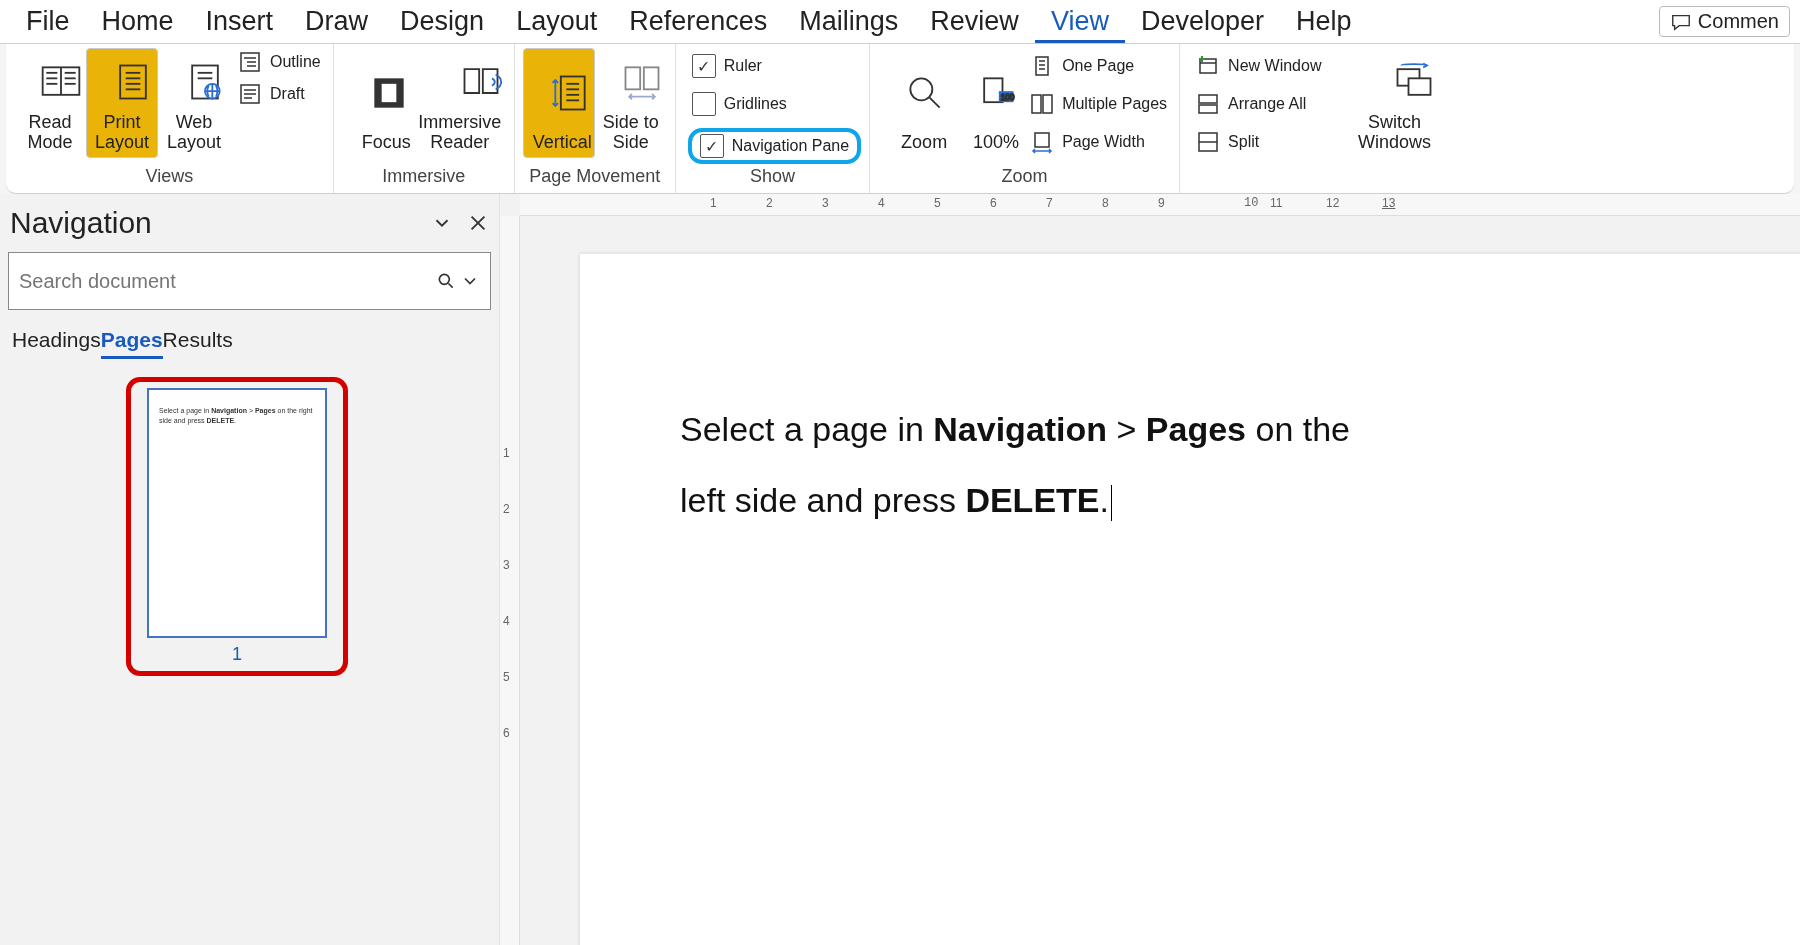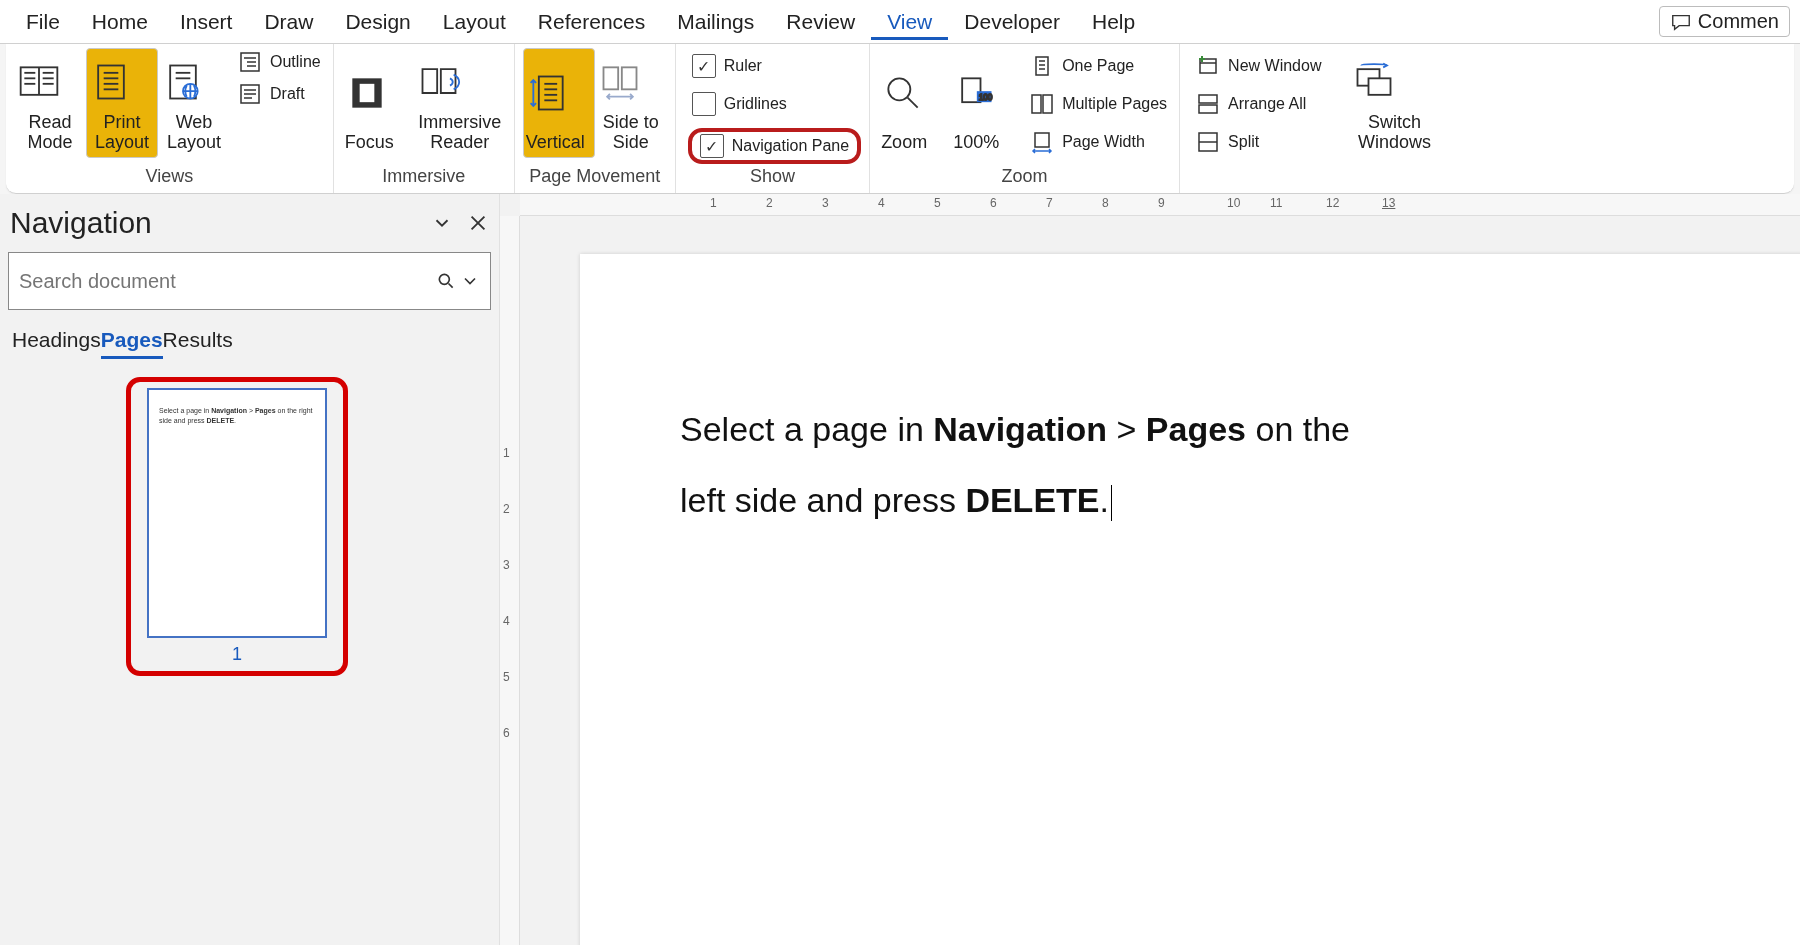--- a/index.html
+++ b/index.html
@@ -1,43 +1,43 @@
 <!DOCTYPE html>
 <html><head>
 <meta charset="utf-8">
 <style>
 * { box-sizing: border-box; margin: 0; padding: 0; font-family: "Segoe UI", Arial, sans-serif; }
 body { background: #f5f5f5; width: 1800px; height: 945px; overflow: hidden; font-size: 14px; color: #222; }
 
 
 .tabs { display: flex; align-items: center; height: 44px; background: #fff; border-bottom: 1px solid #d0d0d0; padding: 0 10px; }
-.tab { padding: 6px 16px; font-size: 21px; color: #222; cursor: pointer; }
+.tab { padding: 6px 16px; font-size: 27px; color: #222; cursor: pointer; }
 .tab.active { color: #185abd; border-bottom: 3px solid #185abd; padding-bottom: 3px; font-weight: 400; }
 .comments-btn { margin-left: auto; border: 1px solid #bcbcbc; border-radius: 4px; padding: 3px 10px; font-size: 20px; display: flex; align-items: center; gap: 6px; }
 .comments-btn svg { width: 22px; height: 22px; }
 
 
 .ribbon { display: flex; height: 150px; background: #fff; border-bottom: 1px solid #d0d0d0; border-radius: 0 0 10px 10px; margin: 0 6px; box-shadow: 0 1px 2px rgba(0,0,0,0.05); }
 .group { display: flex; flex-direction: column; border-right: 1px solid #e1e1e1; padding: 4px 8px 2px; }
 .group-content { flex: 1; display: flex; align-items: flex-start; }
 .group-label { text-align: center; font-size: 18px; color: #444; padding: 2px 0 4px; }
 
-.big-btn { display: flex; flex-direction: column; align-items: flex-start; justify-content: flex-end; width: 72px; height: 110px; padding: 4px 2px; border: 1px solid transparent; border-radius: 4px; cursor: pointer; font-size: 18px; line-height: 1.15; text-align: center; }
+.big-btn { display: flex; flex-direction: column; align-items: flex-end; justify-content: flex-end; width: 72px; height: 110px; padding: 4px 2px; border: 1px solid transparent; border-radius: 4px; cursor: pointer; font-size: 18px; line-height: 1.15; text-align: center; }
 .big-btn.active { background: #eab308; border-color: #c9c9c9; }
 .big-btn .icon-slot { flex: 1; display: flex; align-items: center; justify-content: center; }
 .big-btn svg { width: 44px; height: 44px; }
 
 .small-row { display: flex; flex-direction: column; gap: 4px; padding-left: 4px; }
 .small-btn { display: flex; align-items: center; gap: 8px; padding: 2px 4px; font-size: 16px; cursor: pointer; }
 .small-btn svg, .small-btn .chk, .small-btn .sb-icon { width: 24px; height: 24px; flex-shrink: 0; }
 
 .chk { width: 22px; height: 22px; border: 1.5px solid #555; border-radius: 2px; display: inline-flex; align-items: center; justify-content: center; }
 .chk.checked::after { content: "✓"; font-size: 16px; color: #333; }
 
-.red-box { border: 4px solid #b91c1c; border-radius: 14px; padding: 2px 8px; }
+.red-box { border: 4px solid #0ea5e9; border-radius: 14px; padding: 2px 8px; }
 
 
 .workspace { display: flex; height: calc(945px - 194px); }
 .nav-pane { width: 500px; background: #f2f2f2; border-right: 1px solid #e1e1e1; padding: 8px 8px 8px 8px; }
 .nav-header { display: flex; align-items: center; padding: 4px 2px 12px; }
 .nav-title { font-size: 30px; color: #222; }
 .nav-header .spacer { flex: 1; }
 .nav-header svg { width: 22px; height: 22px; margin-left: 14px; }
 
 .search-box { display: flex; align-items: center; border: 1px solid #888; background: #fff; height: 58px; padding: 0 10px; margin-bottom: 18px; }
@@ -384,21 +384,21 @@
     <div class="h-ruler" id="h-ruler">
         <div class="num" style="left: 190px;">1</div>
         <div class="num" style="left: 246px;">2</div>
         <div class="num" style="left: 302px;">3</div>
         <div class="num" style="left: 358px;">4</div>
         <div class="num" style="left: 414px;">5</div>
         <div class="num" style="left: 470px;">6</div>
         <div class="num" style="left: 526px;">7</div>
         <div class="num" style="left: 582px;">8</div>
         <div class="num" style="left: 638px;">9</div>
-        <div class="num" style="left: 707px;">10</div>
+        <div class="num" style="left: 724px; font-family: Liberation Mono, monospace;">10</div>
         <div class="num" style="left: 750px;">11</div>
         <div class="num" style="left: 806px;">12</div>
         <div class="num" style="left: 862px; text-decoration: underline;">13</div>
       </div>
     <div class="v-ruler" id="v-ruler">
         <div class="num" style="top: 230px;">1</div>
         <div class="num" style="top: 286px;">2</div>
         <div class="num" style="top: 342px;">3</div>
         <div class="num" style="top: 398px;">4</div>
         <div class="num" style="top: 454px;">5</div>

